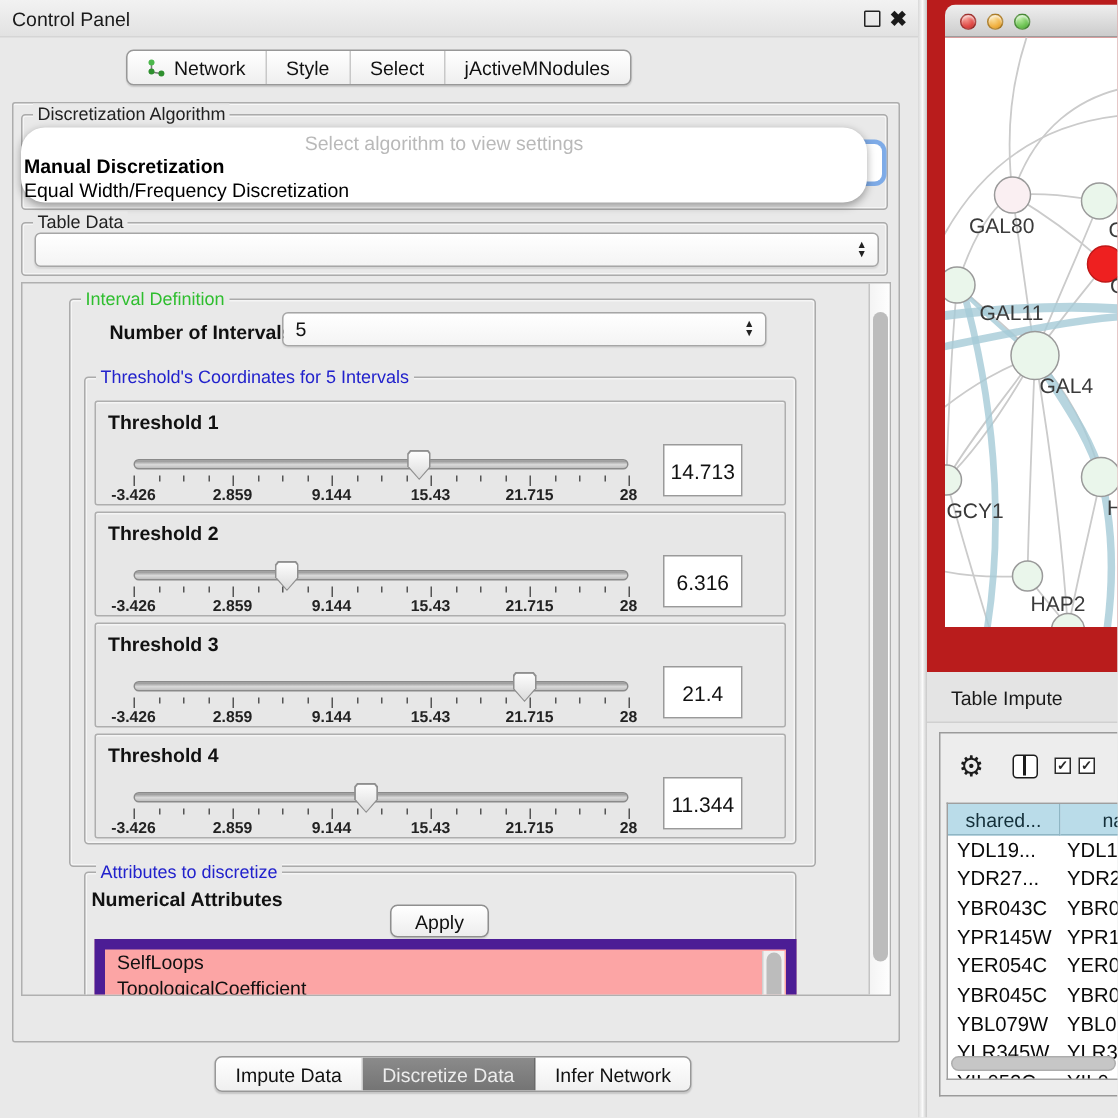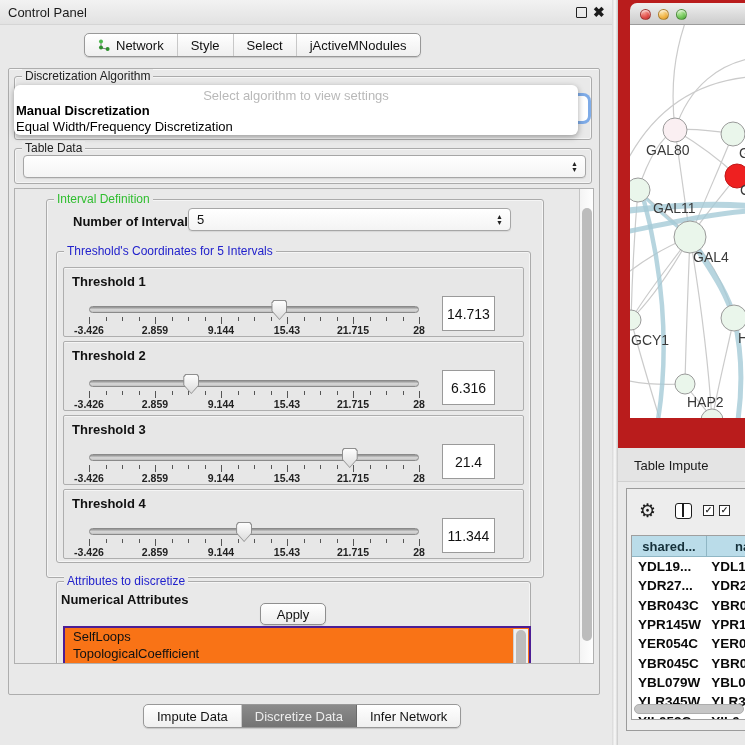--- a/index.html
+++ b/index.html
@@ -32,21 +32,21 @@
   .gt-blue  { color:#2222CC; }
 
   
   .combo { position:absolute; background:linear-gradient(#FFFFFF,#F4F4F4); border:1px solid #A6A6A6; border-radius:4px; font-size:13px; color:#111; display:flex; align-items:center; padding:0 8px; box-shadow:0 1px 1px rgba(0,0,0,0.08); }
   .combo .spin { position:absolute; right:7px; top:50%; transform:translateY(-50%); display:flex; flex-direction:column; line-height:6px; font-size:7px; color:#222; }
 
   
   .focus-combo { position:absolute; left:22px; top:96px; width:566px; height:25px; border-radius:5px; background:#FFF; box-shadow:0 0 0 3px rgba(90,150,230,0.75); }
 
   
-  .popup { position:absolute; left:14px; top:85px; width:564px; height:50px; background:#FFFFFF; border-radius:6px; box-shadow:0 2px 6px rgba(0,0,0,0.35); }
+  .popup { position:absolute; left:14px; top:85px; width:564px; height:50px; background:#FFFFFF; border-radius:16px; box-shadow:0 2px 6px rgba(0,0,0,0.35); }
   .popup .prompt { position:absolute; left:0; right:0; top:3px; text-align:center; font-size:13px; color:#B9B9B9; }
   .popup .opt { position:absolute; left:2px; font-size:13px; color:#000; white-space:nowrap; }
   .popup .opt1 { top:18px; font-weight:bold; }
   .popup .opt2 { top:34px; }
 
   
   .viewport { position:absolute; left:14px; top:188px; width:580px; height:476px; border:1px solid #B0B0B0; background:#E9E9E9; overflow:hidden; }
   .vscroll { position:absolute; left:564px; top:0; width:15px; height:474px; background:linear-gradient(90deg,#F4F4F4,#FFFFFF); border-left:1px solid #C4C4C4; }
   .vscroll .thumb-v { position:absolute; left:2px; top:19px; width:10px; height:433px; border-radius:5px; background:#BCBCBC; }
 
@@ -58,21 +58,21 @@
   .thumb { position:absolute; top:-6px; width:16px; height:20px; }
   .thumb::before { content:''; position:absolute; inset:0; clip-path:polygon(12% 0,88% 0,100% 12%,100% 55%,50% 100%,0 55%,0 12%); background:#8F8F8F; }
   .thumb::after { content:''; position:absolute; inset:1px; clip-path:polygon(12% 0,88% 0,100% 12%,100% 55%,50% 100%,0 55%,0 12%); background:linear-gradient(#FDFDFD,#DCDCDC); }
   .tickrow { position:absolute; left:0; top:11px; width:330px; height:7px; }
   .tickrow i { position:absolute; top:0; width:1px; background:#555; }
   .tlabels { position:absolute; left:0; top:18px; width:330px; height:12px; }
   .tlabels span { position:absolute; transform:translateX(-50%); font-size:10.5px; font-weight:bold; color:#222; white-space:nowrap; }
   .valuebox { position:absolute; right:28px; top:28px; width:53px; height:35px; background:#FFF; border:1px solid #9A9A9A; font-size:14px; color:#111; display:flex; align-items:center; justify-content:center; }
 
   
-  .attr-list { position:absolute; left:48px; top:437px; width:468px; height:48px; background:#f97316; border:2px solid #4c1d95; overflow:hidden; font-size:13px; color:#111; }
+  .attr-list { position:absolute; left:48px; top:437px; width:468px; height:48px; background:#fca5a5; border:7px solid #4c1d95; overflow:hidden; font-size:13px; color:#111; }
   .attr-list .item { padding:1px 0 1px 8px; line-height:15px; }
   .attr-scroll { position:absolute; right:1px; top:1px; width:15px; height:46px; background:#F0F0F0; border-left:1px solid #D0D0D0; }
   .attr-scroll .thumb-v2 { position:absolute; left:2px; top:1px; width:10px; height:44px; border-radius:5px; background:#BCBCBC; }
 
   .apply-btn { position:absolute; left:260px; top:603px; width:66px; height:22px; background:linear-gradient(#FFFFFF,#EDEDED); border:1px solid #8F8F8F; border-radius:5px; font-size:13px; color:#111; display:flex; align-items:center; justify-content:center; box-shadow:0 1px 1px rgba(0,0,0,0.12); }
 
   
   .splitter { position:absolute; left:612px; top:0; width:6px; height:745px; background:linear-gradient(90deg,#D8D8D8,#FAFAFA 50%,#C8C8C8); }
 
   
@@ -83,21 +83,21 @@
   .net-canvas { position:absolute; left:0; top:22px; width:115px; height:393px; background:#FFFFFF; }
 
   .tp-bar { position:absolute; left:618px; top:448px; width:127px; height:34px; background:#E4E4E4; border-bottom:1px solid #D0D0D0; }
   .tp-bar .tp-title { position:absolute; left:16px; top:10px; font-size:13px; color:#1A1A1A; }
   .tp-box { position:absolute; left:626px; top:488px; width:119px; height:243px; background:#EDEDED; border:1px solid #9B9B9B; border-right:none; }
   .tp-toolbar { position:absolute; left:0; top:0; width:119px; height:44px; }
   .gear { position:absolute; left:12px; top:10px; font-size:19px; color:#1C1C1C; }
   .col-icon { position:absolute; left:48px; top:14px; width:17px; height:16px; border:1.6px solid #1C1C1C; border-radius:3px; background:#FFF; }
   .col-icon::after { content:''; position:absolute; left:6.4px; top:0; width:1.6px; height:13px; background:#1C1C1C; }
   .cb-icon { position:absolute; top:16px; width:11px; height:11px; border:1.4px solid #2A2A2A; background:#FFF; font-size:9px; line-height:9px; text-align:center; color:#2A2A2A; font-weight:bold; }
-  .tp-table { position:absolute; left:4px; top:46px; width:115px; height:185px; border:1px solid #9F9F9F; border-right:none; background:#FFF; overflow:hidden;font-weight:bold; }
+  .tp-table { position:absolute; left:4px; top:46px; width:115px; height:185px; border:1px solid #9F9F9F; border-right:none; background:#FFF; overflow:hidden; }
   .tp-head { display:flex; height:21px; }
   .tp-head .hc { font-size:13px; color:#15303A; display:flex; align-items:center; justify-content:center; border-right:1px solid #8FB6C4; border-bottom:1px solid #8FB6C4; }
   .tp-rows { font-size:13.5px; color:#0A0A0A; }
   .tp-row { display:flex; height:19.3px; align-items:center; }
   .tp-row .c1 { width:74px; padding-left:6px; white-space:nowrap; overflow:hidden; }
   .tp-row .c2 { width:41px; padding-left:6px; white-space:nowrap; overflow:hidden; }
   .hscroll { position:absolute; left:2px; top:168px; width:110px; height:10px; border-radius:5px; background:#C6C6C6; border:1px solid #ADADAD; }
 
   svg text { font-family:"Liberation Sans", sans-serif; }
 </style>

